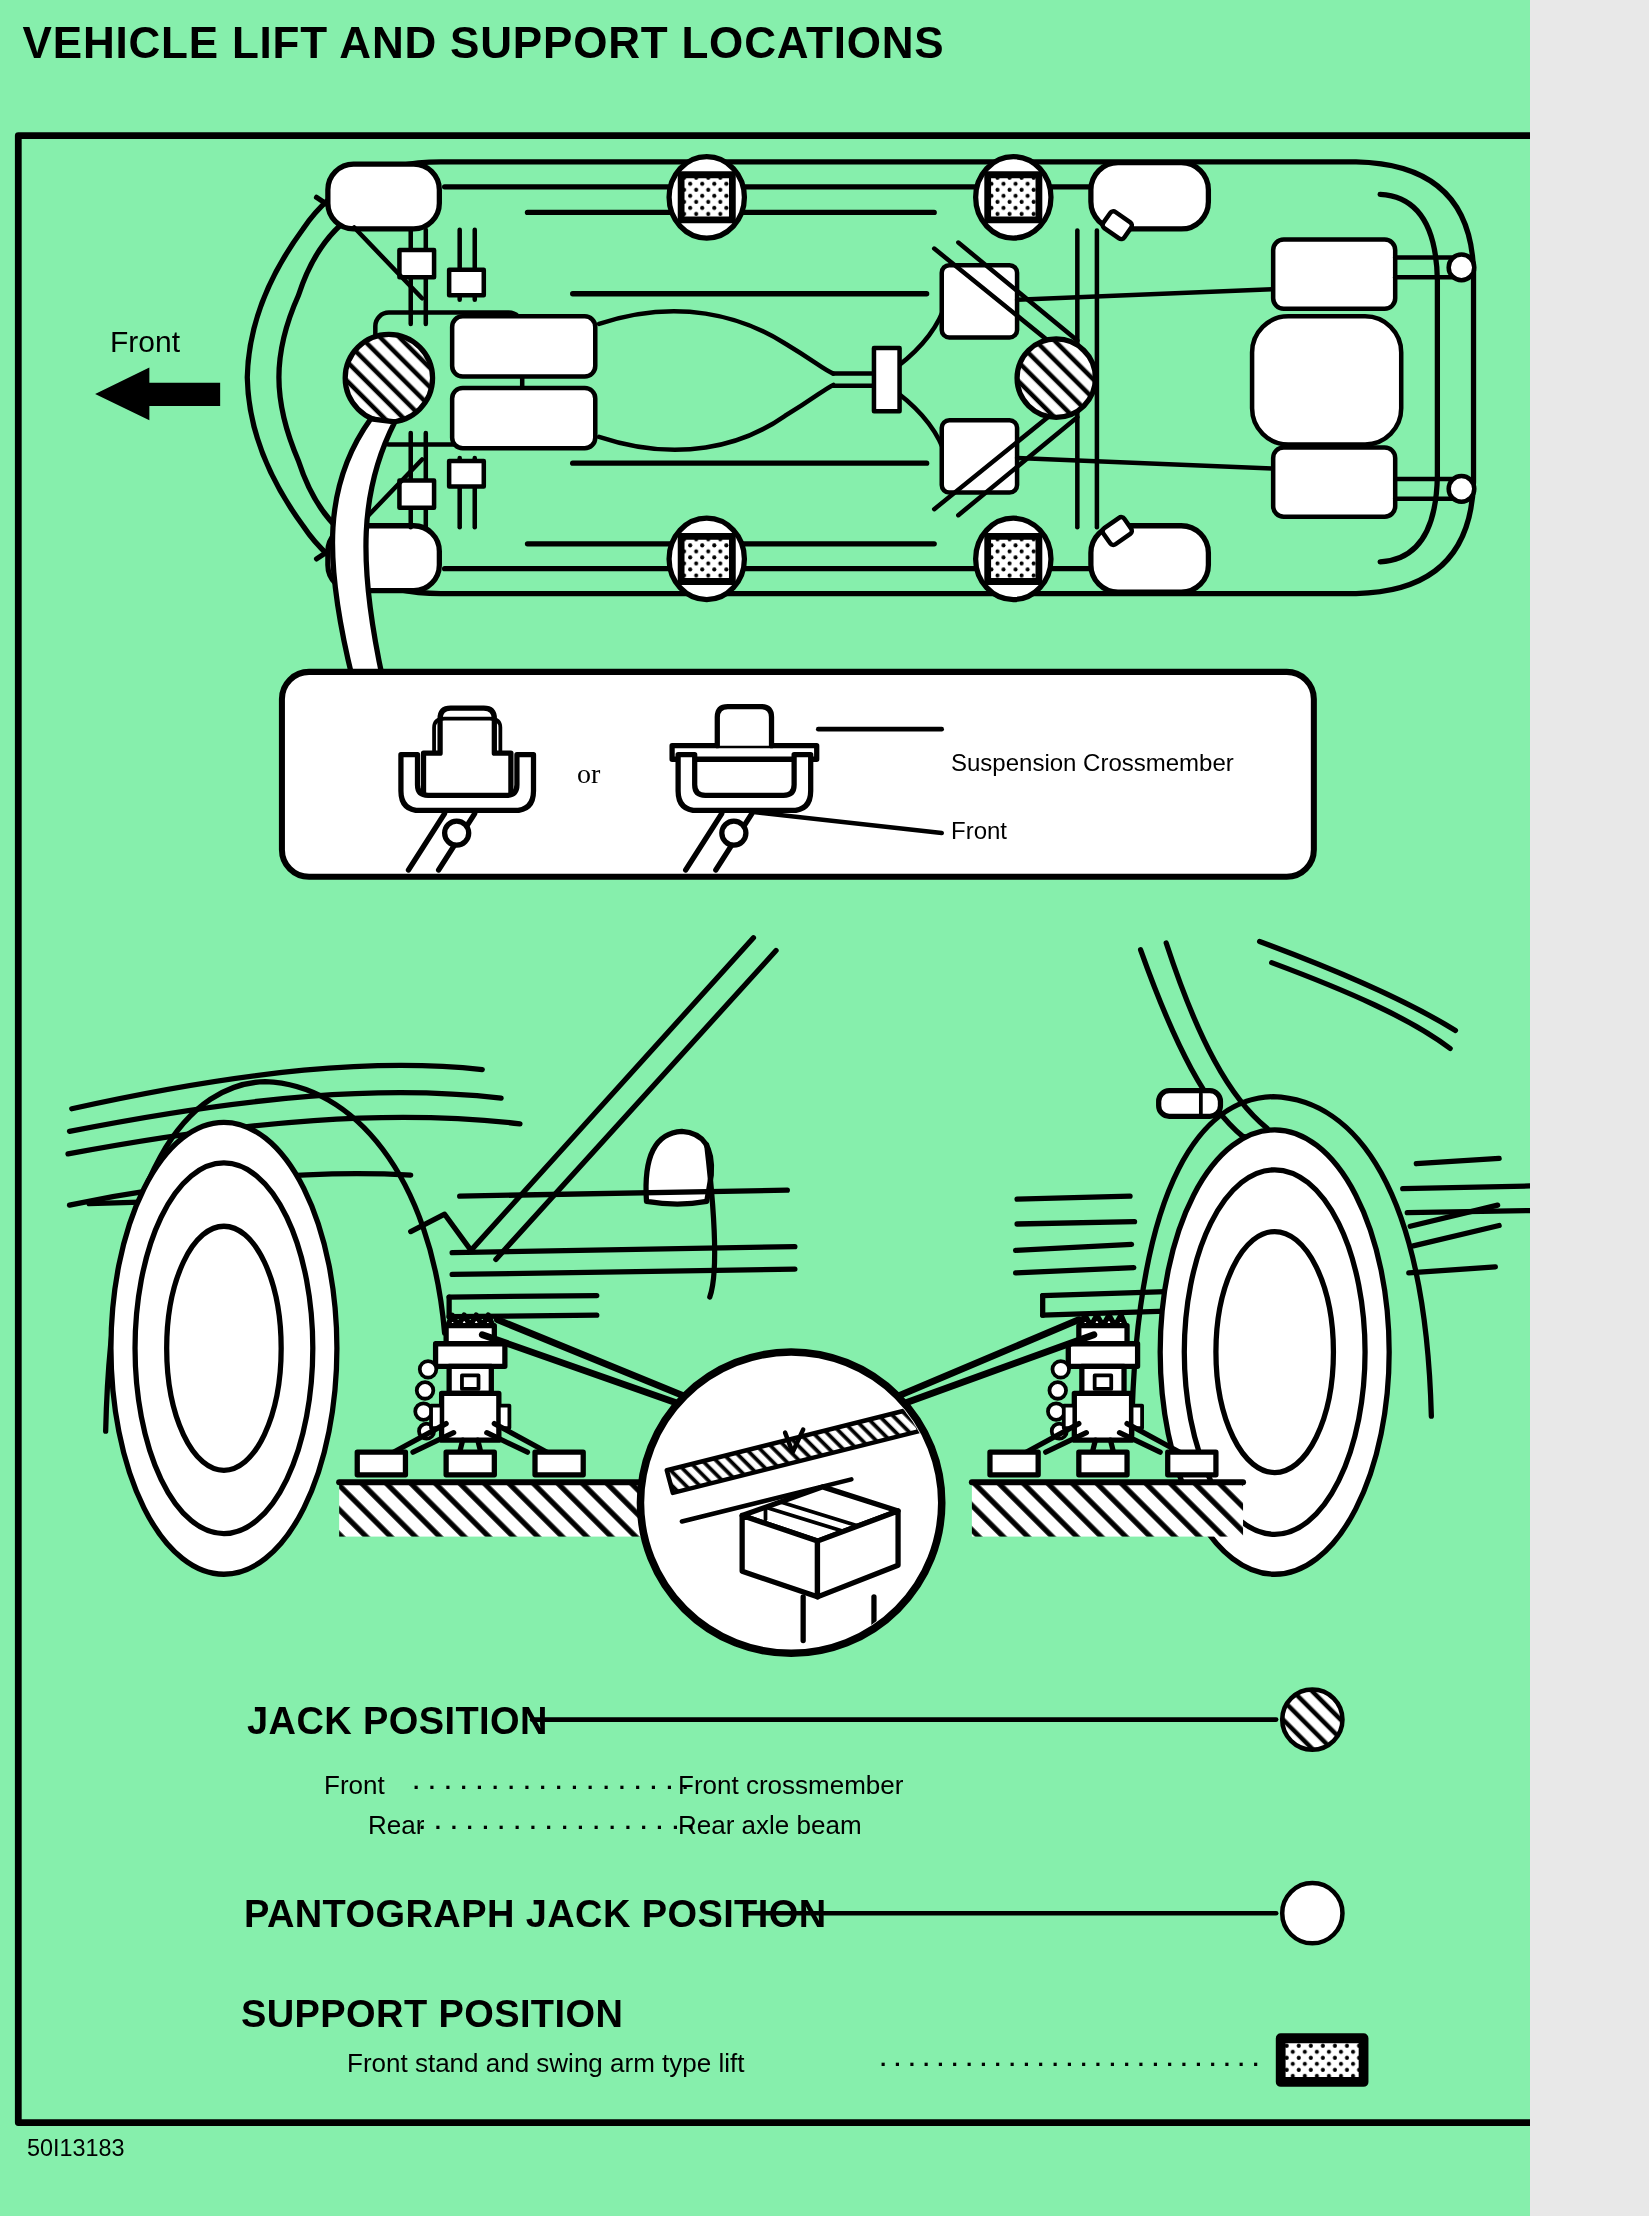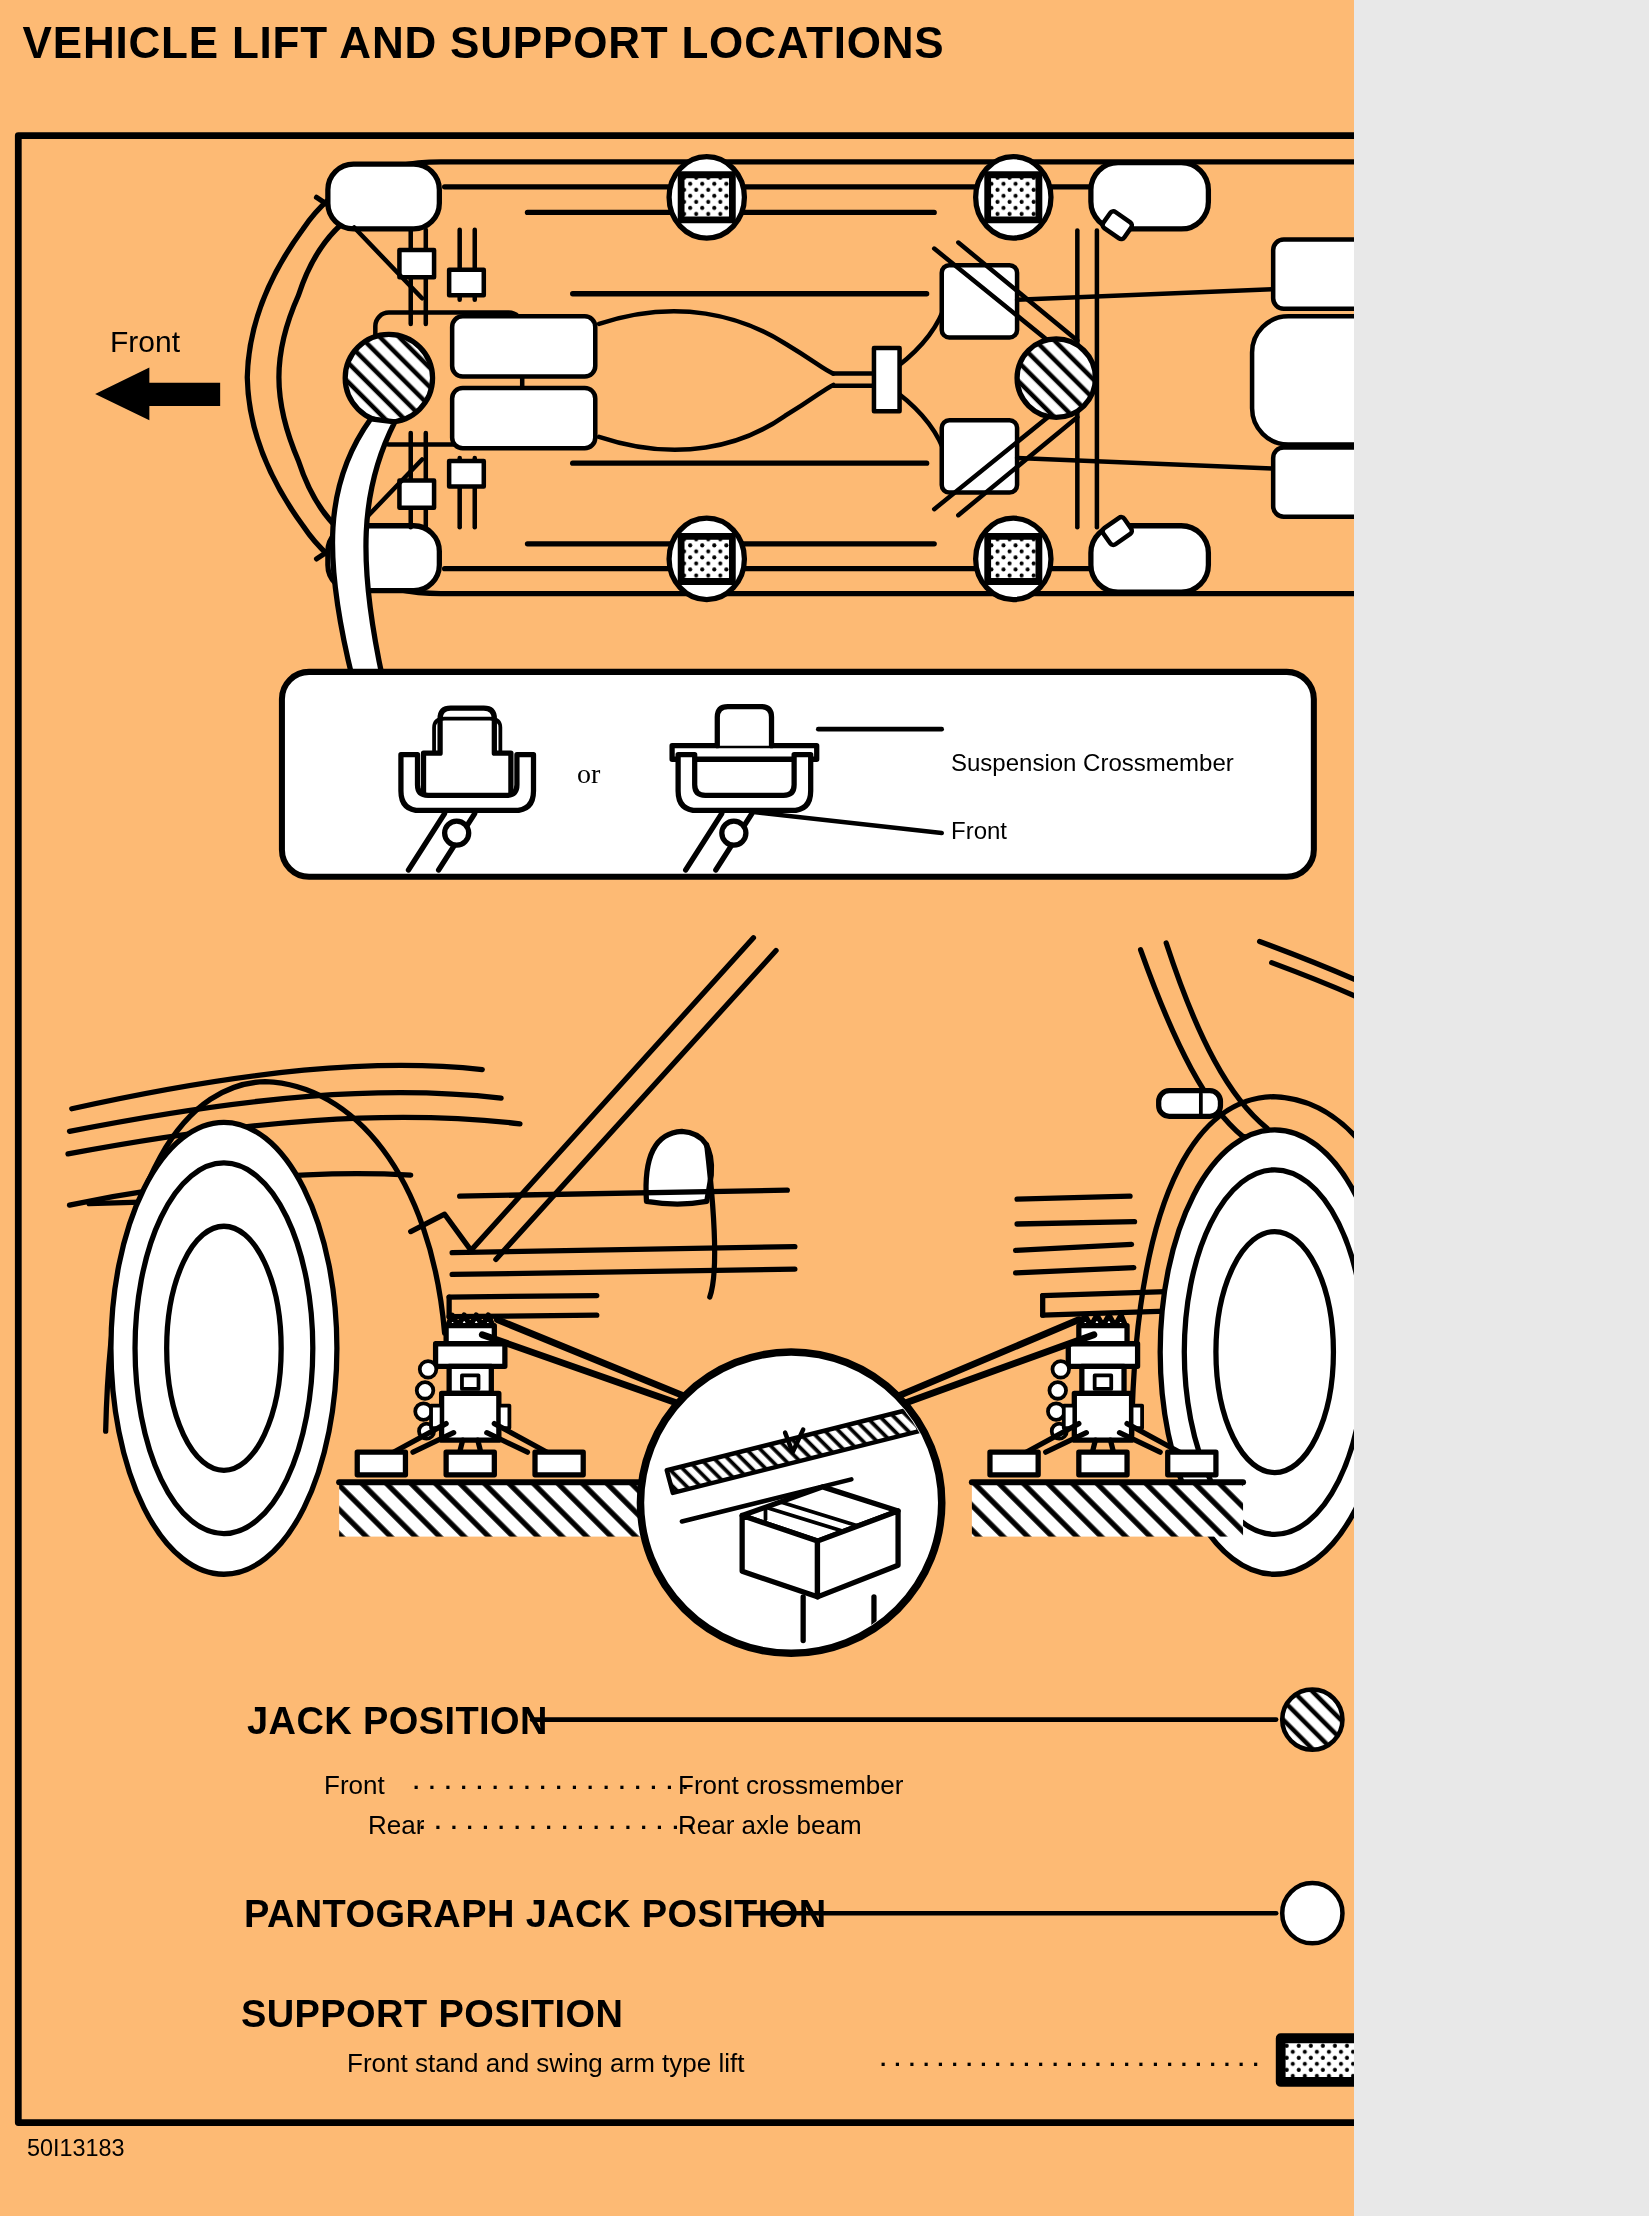--- a/index.html
+++ b/index.html
@@ -1,19 +1,19 @@
 <!DOCTYPE html>
 <html style="font-size:12px"><head>
 <meta charset="utf-8">
 <style>
   html,body{margin:0;padding:0;background:#e8e8e8;}
   .page{
     position:relative;
-    width:1354px;height:2216px;
-    background:#fdba74;
+    width:1530px;height:2216px;
+    background:#86efac;
     font-family:"Liberation Sans",sans-serif;
     color:#000;
     overflow:hidden;
   }
   .page-title{
     position:absolute;left:22.6px;top:18px;margin:0;
     font-size:44px;font-weight:800;letter-spacing:0.8px;
     white-space:nowrap;
   }
   .figure-svg{position:absolute;left:0;top:0;width:1650px;height:2216px;}

